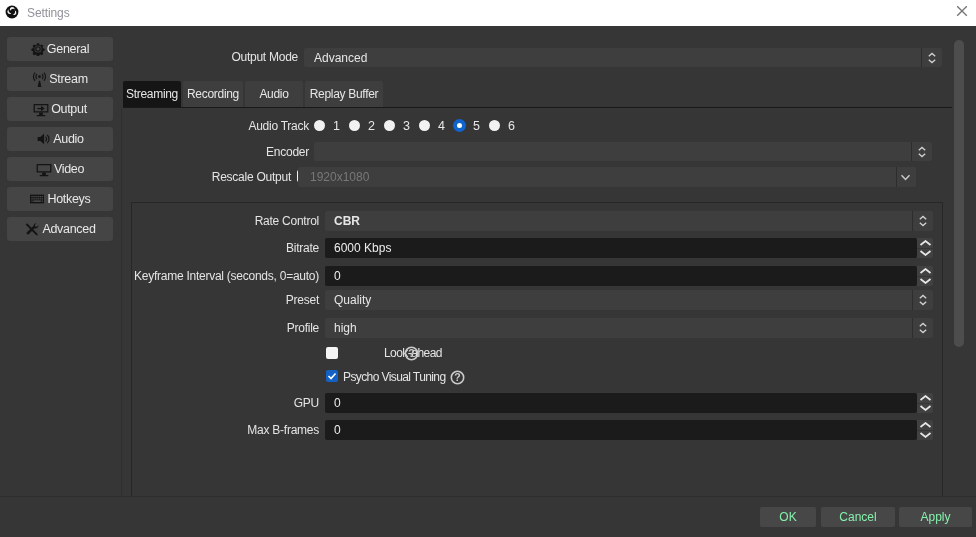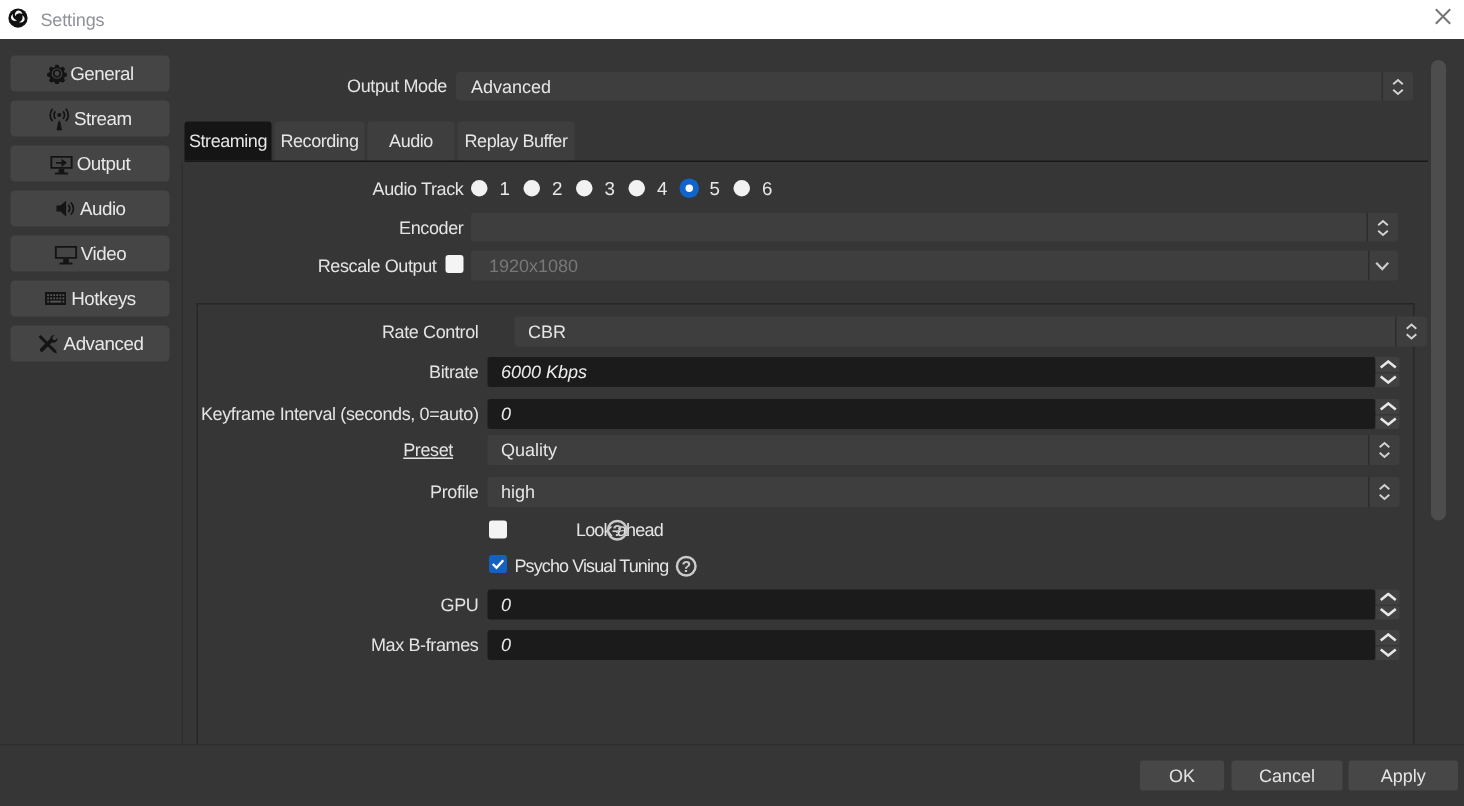--- a/index.html
+++ b/index.html
@@ -20,21 +20,21 @@
 .lbl { position:absolute; text-align:right; color:#e4e4e4; font-size:12px; line-height:20px; height:20px; letter-spacing:-0.25px; }
 
 
 .combo { position:absolute; background:#3e3e3e; border-radius:2px; color:#e6e6e6; font-size:12px; }
 .combo .txt { position:absolute; left:10px; top:0; bottom:0; display:flex; align-items:center; }
 .combo .sep { position:absolute; top:0; bottom:0; width:1px; background:#2d2d2d; }
 .combo svg.ar { position:absolute; }
 
 
 .spin { position:absolute; background:#1b1b1b; border-radius:2px; color:#ededed; font-size:12px; }
-.spin .txt { position:absolute; left:9px; top:0; bottom:0; display:flex; align-items:center;font-style:italic; }
+.spin .txt { position:absolute; left:9px; top:0; bottom:0; display:flex; align-items:center; }
 .spinbtns { position:absolute; width:16px; }
 .spinbtns .b { position:absolute; left:0; width:16px; background:#414141; display:flex; align-items:center; justify-content:center; }
 .spinbtns .b.up { border-radius:0 2px 0 0; top:0; }
 .spinbtns .b.dn { border-radius:0 0 2px 0; bottom:0; }
 
 
 .tab { position:absolute; top:81px; height:26px; background:#3e3e3e; border-radius:2px 2px 0 0;
        display:flex; align-items:center; justify-content:center; font-size:12px; color:#e6e6e6; letter-spacing:-0.3px; }
 .tab.sel { background:#151515; }
 
@@ -47,21 +47,21 @@
 .radio.sel { width:13px; height:13px; margin:-1px 0 0 -1px; background:#0f64cd; }
 .radio.sel::after { content:""; position:absolute; left:4px; top:4px; width:5px; height:5px; border-radius:50%; background:#fff; }
 .rlabel { position:absolute; font-size:12.5px; color:#e8e8e8; }
 
 
 #groupbox { position:absolute; left:131px; top:202px; width:812px; height:294px;
             border:1px solid #272727; border-bottom:none; }
 
 
 .btn { position:absolute; top:507px; height:20px; background:#474747; border-radius:2px;
-       display:flex; align-items:center; justify-content:center; font-size:12px; color:#e5e5e5; }
+       display:flex; align-items:center; justify-content:center; font-size:12px; color:#86efac; }
 
 
 #tabline { position:absolute; left:123px; top:107px; width:829px; height:1px; background:#191919; }
 #paneleft { position:absolute; left:121px; top:108px; width:1px; height:388px; background:#2e2e2e; }
 #botline { position:absolute; left:0; top:496px; width:976px; height:1px; background:#2e2e2e; }
 #scrollh { position:absolute; left:954px; top:40px; width:10px; height:307px; border-radius:5px; background:#4d4d4d; }
 </style>
 </head>
 <body>
 
@@ -177,32 +177,32 @@
 <div class="combo" style="left:314px; top:142px; width:618px; height:19px;">
   <div class="sep" style="right:20px"></div>
   <svg class="ar" style="right:5px; top:3.5px" width="10" height="12" viewBox="0 0 10 12">
     <path d="M1.8 4.2 L5 1.4 L8.2 4.2" stroke="#d2d2d2" stroke-width="1.3" fill="none"></path>
     <path d="M1.8 7.8 L5 10.6 L8.2 7.8" stroke="#d2d2d2" stroke-width="1.3" fill="none"></path>
   </svg>
 </div>
 
 <div class="lbl" style="left:91px; top:167px; width:200px;">Rescale Output</div>
 <div class="cb" style="left:297px; top:170px;"></div>
-<div class="combo" style="left:314px; top:167px; width:618px; height:20px; color:#787878;">
+<div class="combo" style="left:298px; top:167px; width:618px; height:20px; color:#787878;">
   <div class="txt" style="left:12px;">1920x1080</div>
   <div class="sep" style="right:19px"></div>
   <svg class="ar" style="right:5px; top:7px" width="11" height="7" viewBox="0 0 11 7">
     <path d="M1.5 1.2 L5.5 5.4 L9.5 1.2" stroke="#c9c9c9" stroke-width="1.5" fill="none"></path>
   </svg>
 </div>
 
 <div id="groupbox"></div>
 
 <div class="lbl" style="left:119px; top:211px; width:200px;">Rate Control</div>
-<div class="combo" style="left:343px; top:211px; width:608px; height:20px;">
+<div class="combo" style="left:325px; top:211px; width:608px; height:20px;font-weight:bold;">
   <div class="txt" style="left:9px">CBR</div>
   <div class="sep" style="right:20px"></div>
   <svg class="ar" style="right:5px; top:3.5px" width="10" height="12" viewBox="0 0 10 12">
     <path d="M1.8 4.2 L5 1.4 L8.2 4.2" stroke="#d2d2d2" stroke-width="1.3" fill="none"></path>
     <path d="M1.8 7.8 L5 10.6 L8.2 7.8" stroke="#d2d2d2" stroke-width="1.3" fill="none"></path>
   </svg>
 </div>
 
 <div class="lbl" style="left:119px; top:238px; width:200px;">Bitrate</div>
 <div class="spin" style="left:325px; top:238px; width:592px; height:20px;">
@@ -231,21 +231,21 @@
         <path d="M1.5 5 L6.5 1 L11.5 5" stroke="#e8e8e8" stroke-width="1.7" fill="none"></path>
       </svg>
     </div>
   <div class="b dn" style="height:9.5px">
       <svg width="13" height="6" viewBox="0 0 13 6">
         <path d="M1.5 1 L6.5 5 L11.5 1" stroke="#e8e8e8" stroke-width="1.7" fill="none"></path>
       </svg>
     </div>
 </div>
 
-<div class="lbl" style="left:102px; top:290px; width:200px;text-decoration:underline;">Preset</div>
+<div class="lbl" style="left:119px; top:290px; width:200px;">Preset</div>
 <div class="combo" style="left:325px; top:290px; width:608px; height:20px;">
   <div class="txt" style="left:9px">Quality</div>
   <div class="sep" style="right:20px"></div>
   <svg class="ar" style="right:5px; top:4px" width="10" height="12" viewBox="0 0 10 12">
     <path d="M1.8 4.2 L5 1.4 L8.2 4.2" stroke="#d2d2d2" stroke-width="1.3" fill="none"></path>
     <path d="M1.8 7.8 L5 10.6 L8.2 7.8" stroke="#d2d2d2" stroke-width="1.3" fill="none"></path>
   </svg>
 </div>
 
 <div class="lbl" style="left:119px; top:318px; width:200px;">Profile</div>

